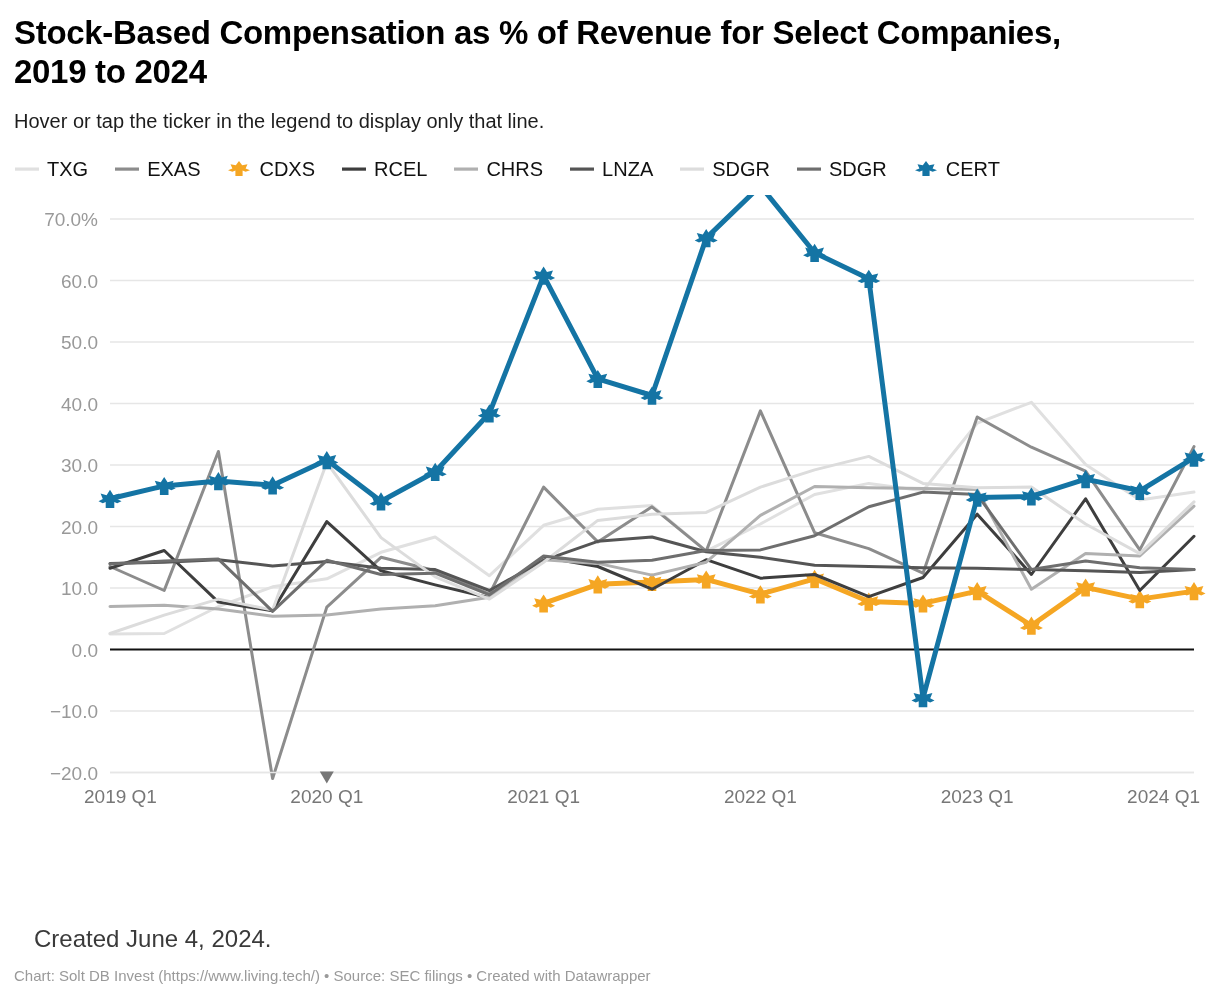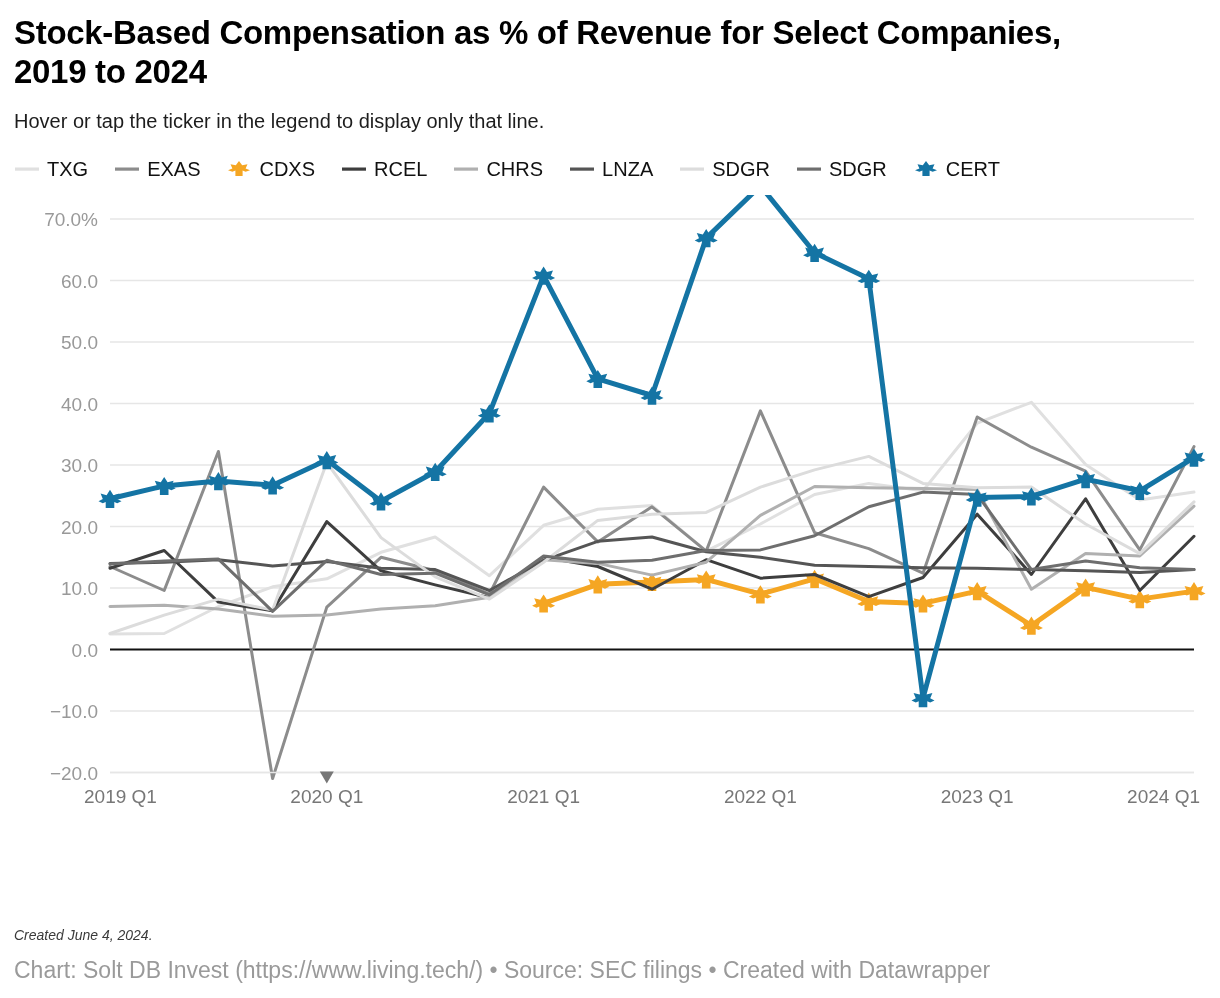--- a/index.html
+++ b/index.html
@@ -22,22 +22,22 @@
     margin-top:24px;display:flex;align-items:center;flex-wrap:nowrap;gap:8px;
   }
   .legend-item{display:flex;align-items:center;margin-right:18px;cursor:pointer;}
   .legend-swatch{width:26px;height:20px;margin-right:7px;display:flex;align-items:center;justify-content:center;}
   .legend-label{font-size:20px;color:#111111;font-weight:400;letter-spacing:0px;}
   .chart-area{position:relative;margin-top:14px;width:1196px;height:640px;}
   svg.plot{display:block;}
   .ytick{font-size:19px;fill:#999999;font-family:"Liberation Sans", sans-serif;}
   .xtick{font-size:19px;fill:#777777;font-family:"Liberation Sans", sans-serif;}
   .footer{position:absolute;left:14px;bottom:14px;width:1180px;}
-  .created{font-size:14px;font-style:italic;color:#3a3a3a;margin-bottom:14px;}
-  .credit{font-size:23px;color:#9a9a9a;}
+  .created{font-size:24px;color:#3a3a3a;margin-bottom:14px;margin-left:20px;}
+  .credit{font-size:15px;color:#9a9a9a;}
 </style>
 </head>
 <body>
 
 <div class="wrap">
 
   <h1 class="title">Stock-Based Compensation as % of Revenue for Select Companies, 2019 to 2024</h1>
   <div class="subtitle">Hover or tap the ticker in the legend to display only that line.</div>
 
   <div class="legend" id="legend">

